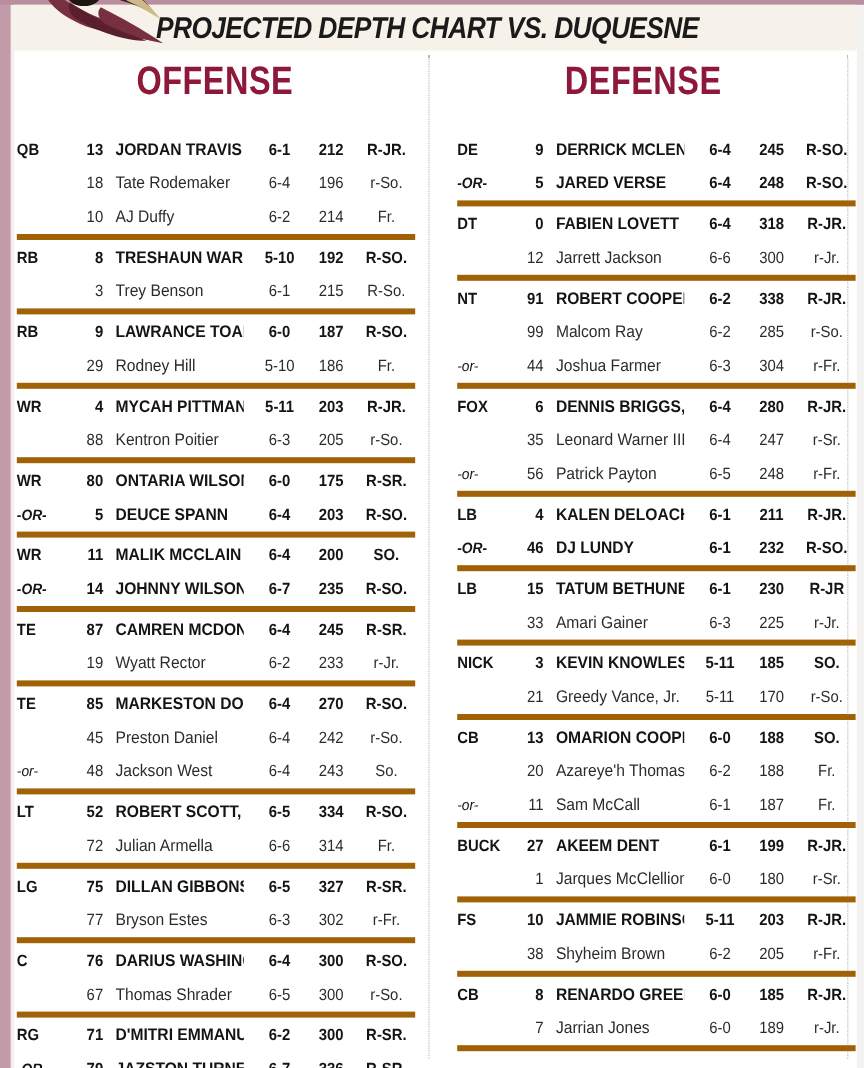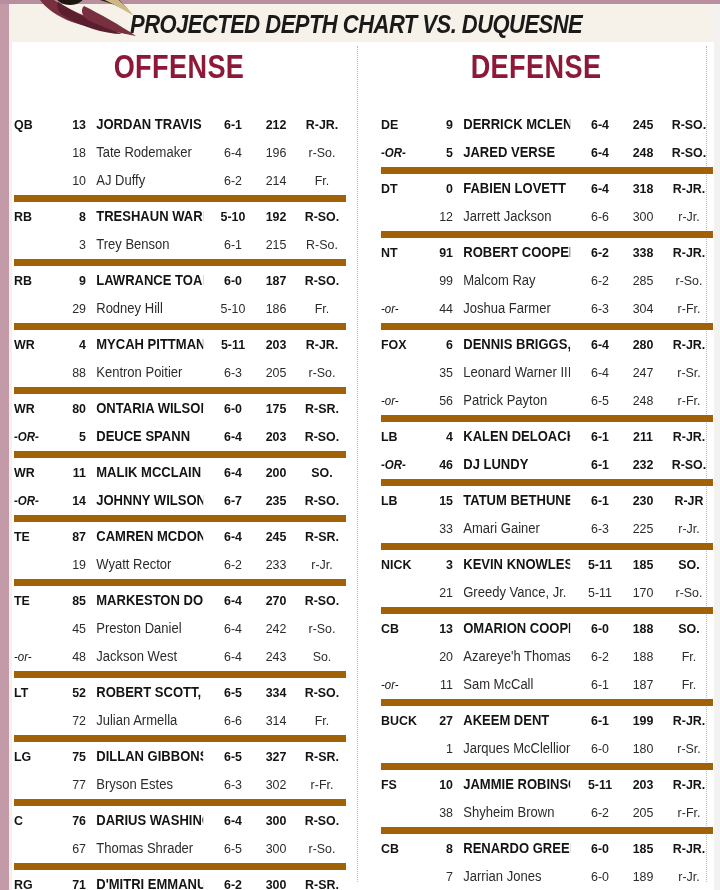--- a/index.html
+++ b/index.html
@@ -103,21 +103,21 @@
   
   .col {
     position: absolute;
     top: 110px;
   }
   #col-offense { left: 14px; width: 332px; }
   #col-defense { left: 381px; width: 332px; }
 
   .group {
     margin-bottom: 0;
-    border-bottom: 7px solid #a16207;
+    border-bottom: 5px solid #a16207;
     padding-bottom: 1px;
   }
   .group:last-child { }
 
   .row {
     display: flex;
     align-items: baseline;
     height: 28px;
     line-height: 28px;
     white-space: nowrap;

